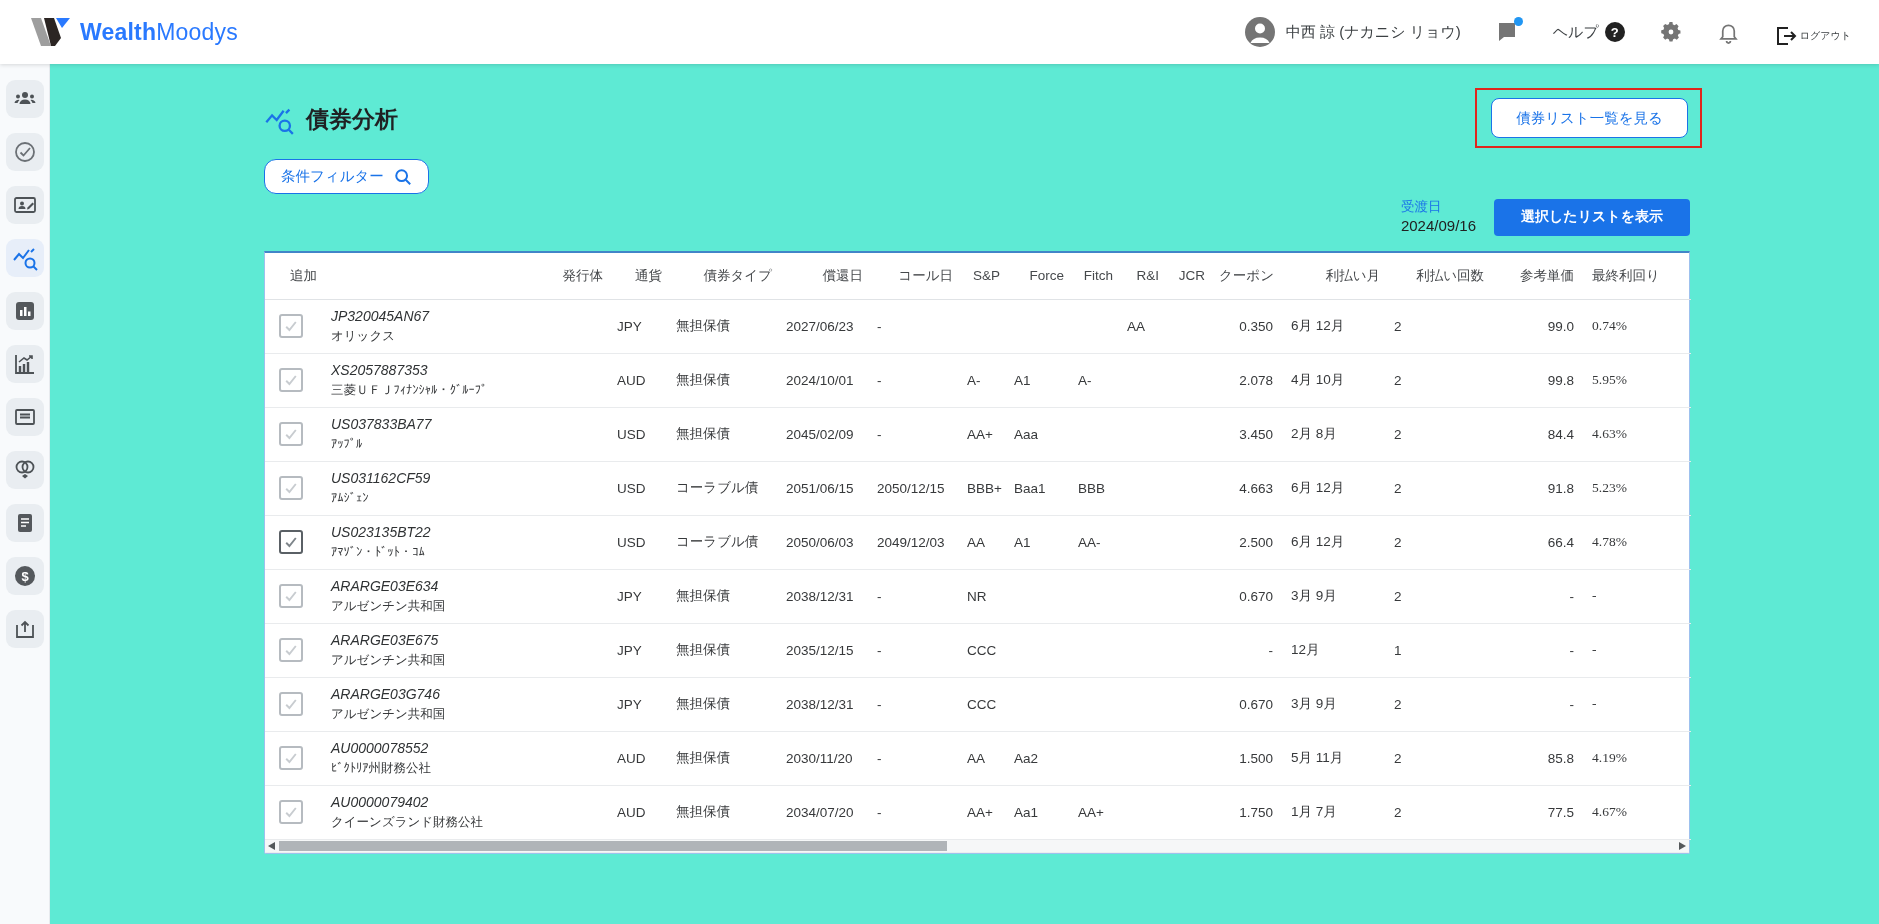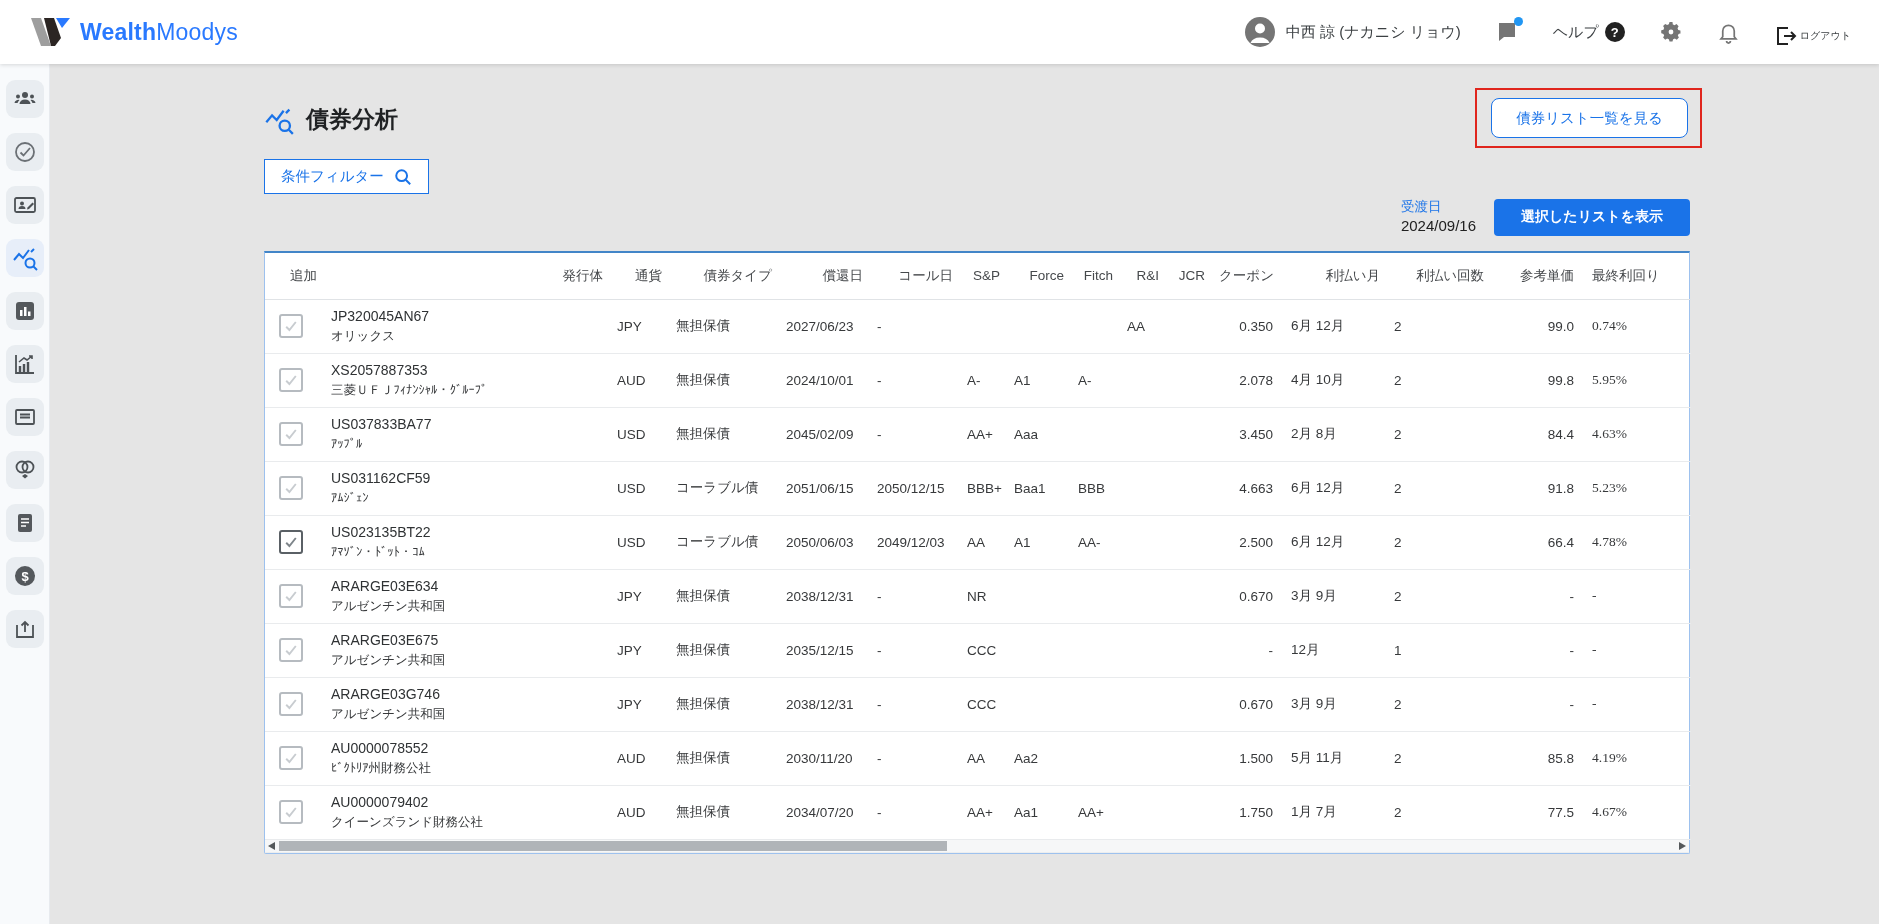--- a/index.html
+++ b/index.html
@@ -27,26 +27,26 @@
 
   
   .sidebar { position:fixed; top:64px; left:0; width:50px; height:860px; background:#f8fafc;
     border-right:1px solid #e7eaee; display:flex; flex-direction:column; align-items:center;
     padding-top:16px; gap:15px; z-index:20; }
   .side-tile { width:38px; height:38px; border-radius:9px; background:#e9edf1;
     display:flex; align-items:center; justify-content:center; cursor:pointer; }
   .side-tile.active { background:#e7eef9; }
 
   
-  .main { position:absolute; top:64px; left:50px; width:1829px; height:860px; background:#e5e5e5; }
+  .main { position:absolute; top:64px; left:50px; width:1829px; height:860px; background:#5eead4; }
   .content { position:relative; width:1426px; margin:40px 0 0 214px; }
   .title-row { display:flex; align-items:center; gap:12px; }
   .page-title { font-size:23px; font-weight:700; color:#1f2123; }
   .filter-btn { margin-top:24px; display:inline-flex; align-items:center; gap:10px;
-    height:35px; padding:0 16px; border:1px solid #1a73e8; border-radius:0; background:#fff;
+    height:35px; padding:0 16px; border:1px solid #1a73e8; border-radius:12px; background:#fff;
     color:#1a73e8; font-size:14.5px; cursor:pointer; }
 
   .annotation-box { position:absolute; top:-16px; right:-12px; width:227px; height:60px;
     border:2px solid #e0261d; pointer-events:none; }
   .view-list-btn { position:absolute; top:-6px; right:2px; width:197px; height:40px;
     border:1px solid #1a73e8; border-radius:8px; background:#fff; color:#1a73e8;
     font-size:14.5px; cursor:pointer; font-family:inherit; }
 
   .settle-row { position:absolute; top:94px; right:0; display:flex; align-items:center; gap:18px; }
   .settle-label { font-size:13.5px; color:#1a73e8; line-height:1.35; }
@@ -58,21 +58,21 @@
   .table-card { margin-top:57px; width:1426px; border:1px solid #9dc1ee; border-top:2px solid #4285c8;
     border-radius:0 0 2px 2px; background:#fff; }
   table { border-collapse:collapse; table-layout:fixed; width:1424px; }
   thead th { height:46px; font-size:13.5px; font-weight:400; color:#46494c; text-align:right;
     padding:0 6px 0 8px; border-bottom:1px solid #e0e3e6; white-space:nowrap; }
   tbody td { height:54px; font-size:13.5px; color:#37393b; padding:0 6px 0 8px;
     border-bottom:1px solid #e9ebed; white-space:nowrap; overflow:hidden; }
   th.num, td.num { text-align:right; padding-right:10px; }
   th.last, td.last { text-align:left; padding-right:34px;font-family:Liberation Serif, serif; }
   td.issuer-cell { line-height:1.3; }
-  .issuer-code { font-size:14px; color:#2f3234; }
+  .issuer-code { font-size:14px; color:#2f3234;font-style:italic; }
   .issuer-name { font-size:12.5px; color:#37393b; margin-top:3px; }
   .cb { display:inline-flex; align-items:center; justify-content:center; width:24px; height:24px;
     border:2px solid #b6bbc0; border-radius:3px; background:#fff; cursor:pointer; margin-left:6px; }
   .cb svg { stroke:#c8ccd0; }
   .cb.sel { border-color:#5a6065; }
   .cb.sel svg { stroke:#7e858a; }
 
   
   .hscroll { position:relative; height:13px; background:#f6f7f8; border-bottom:1px solid #eceeef; }
   .hs-arrow { position:absolute; top:2px; width:0; height:0; border-style:solid; cursor:pointer; }

